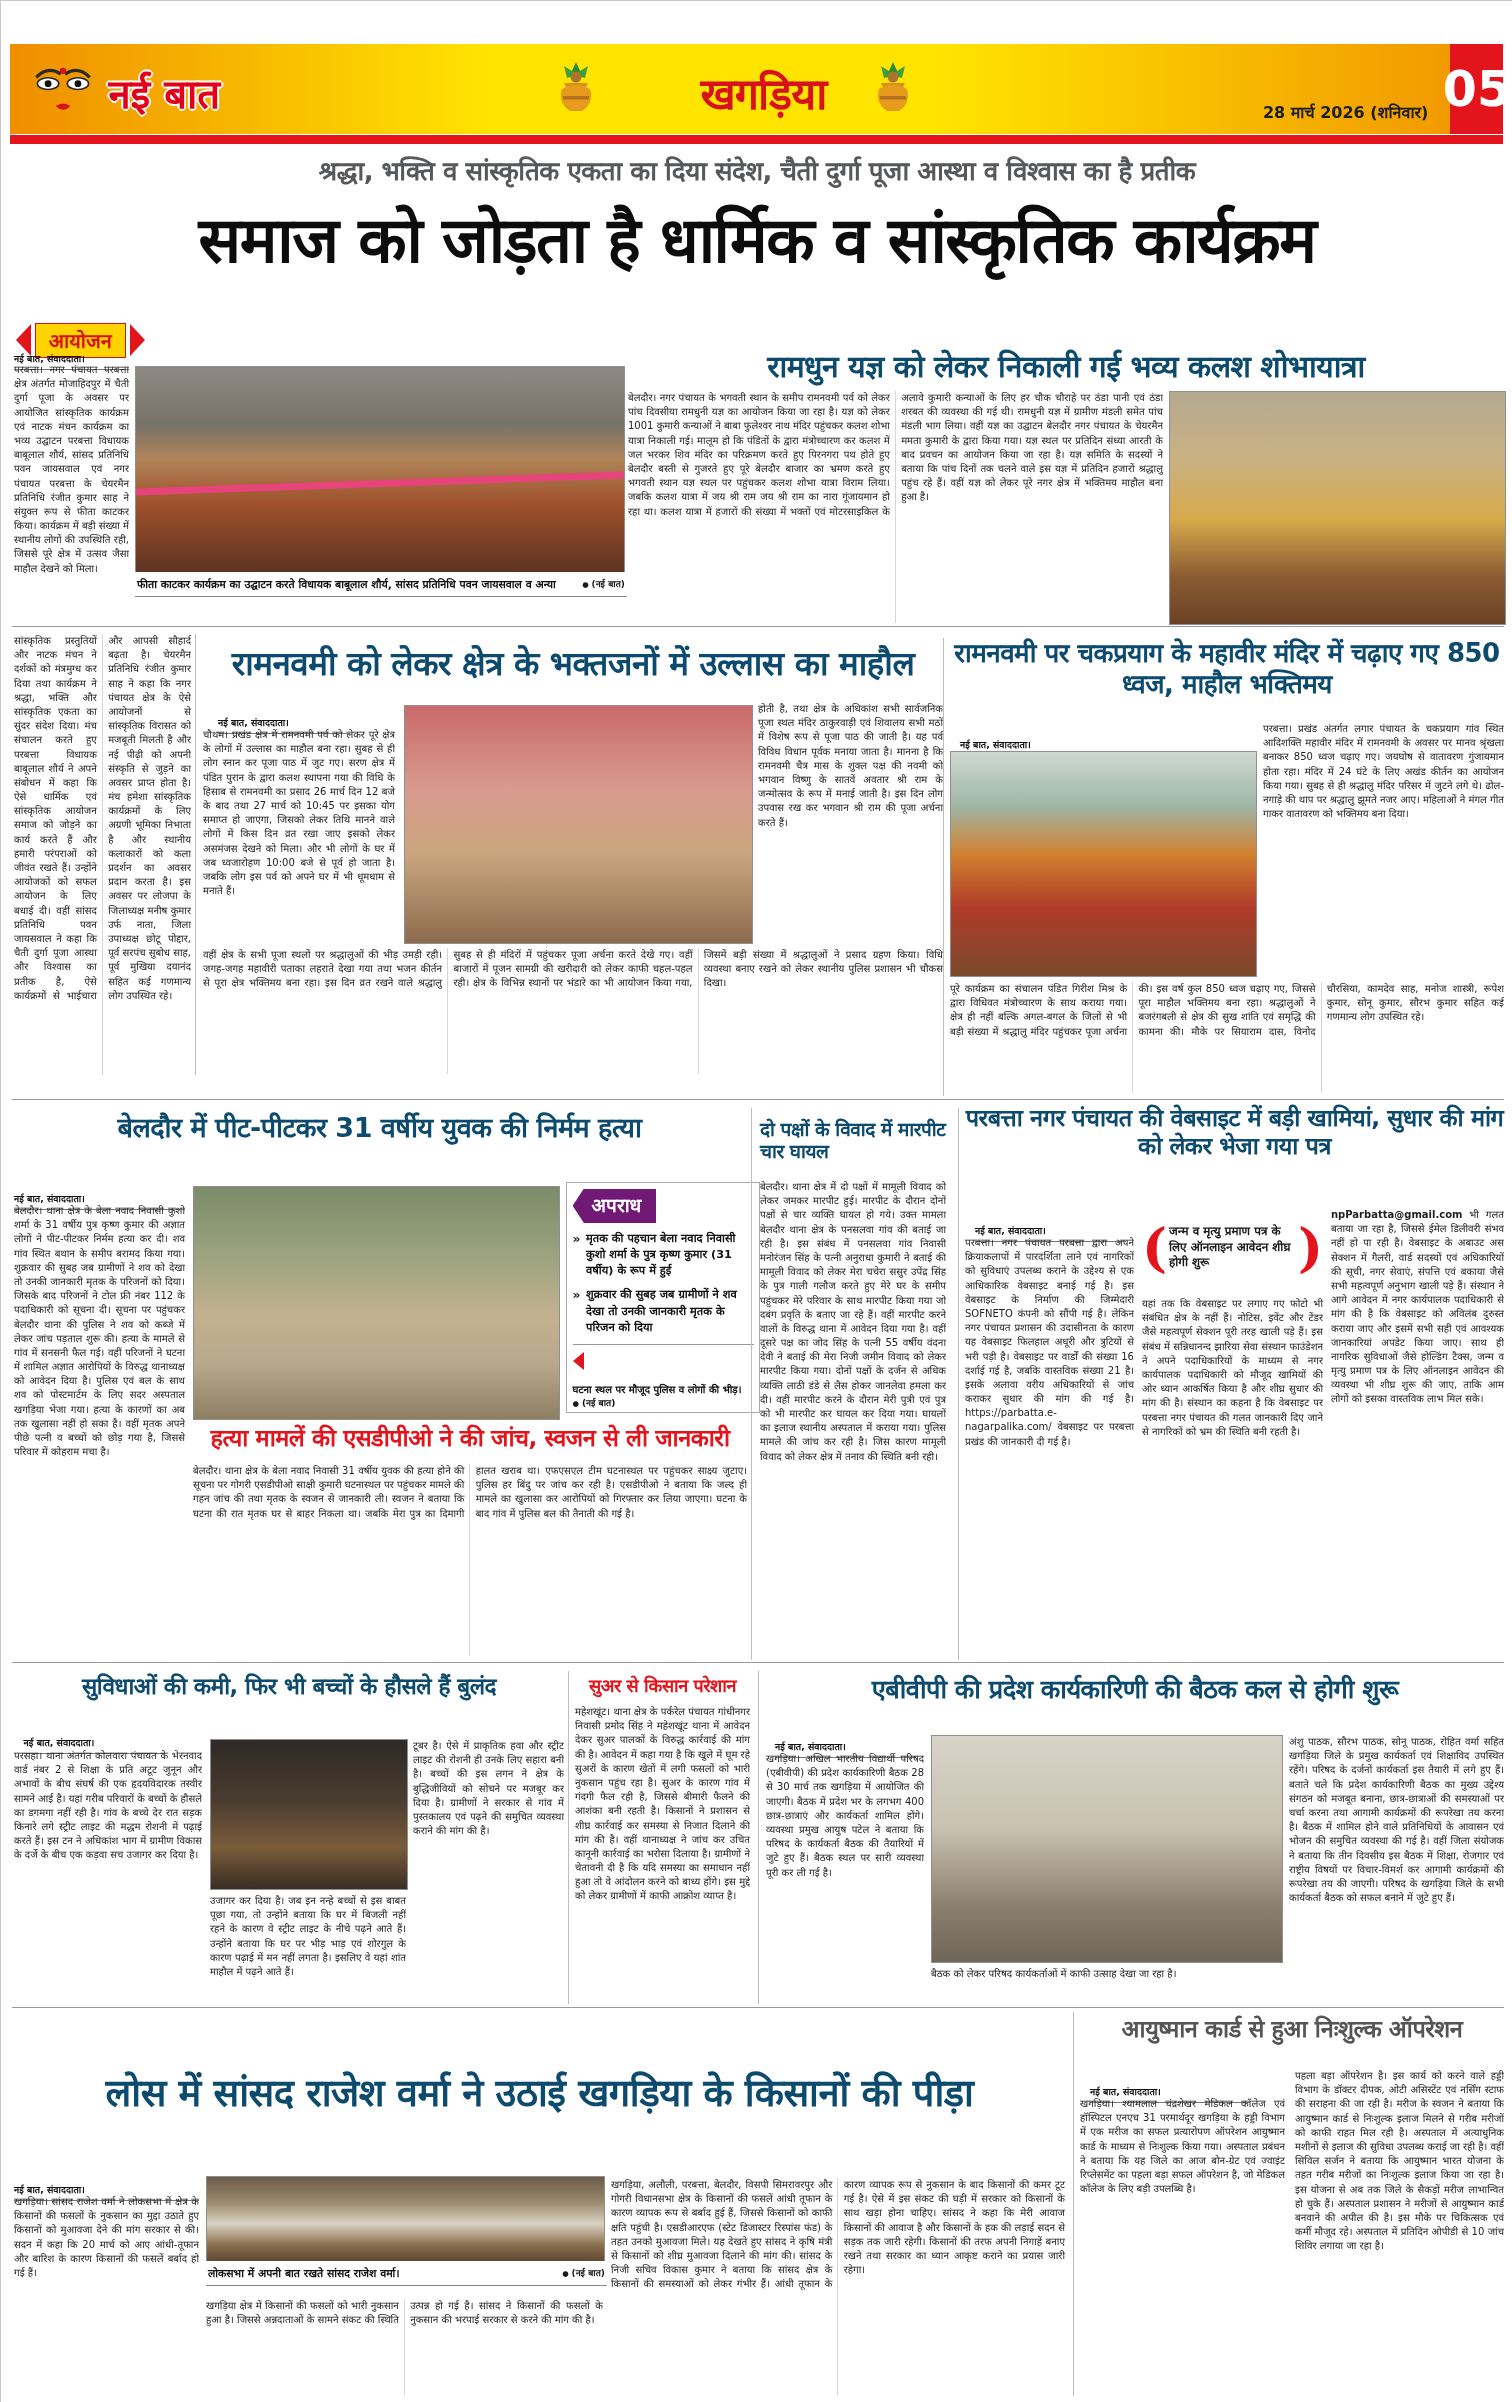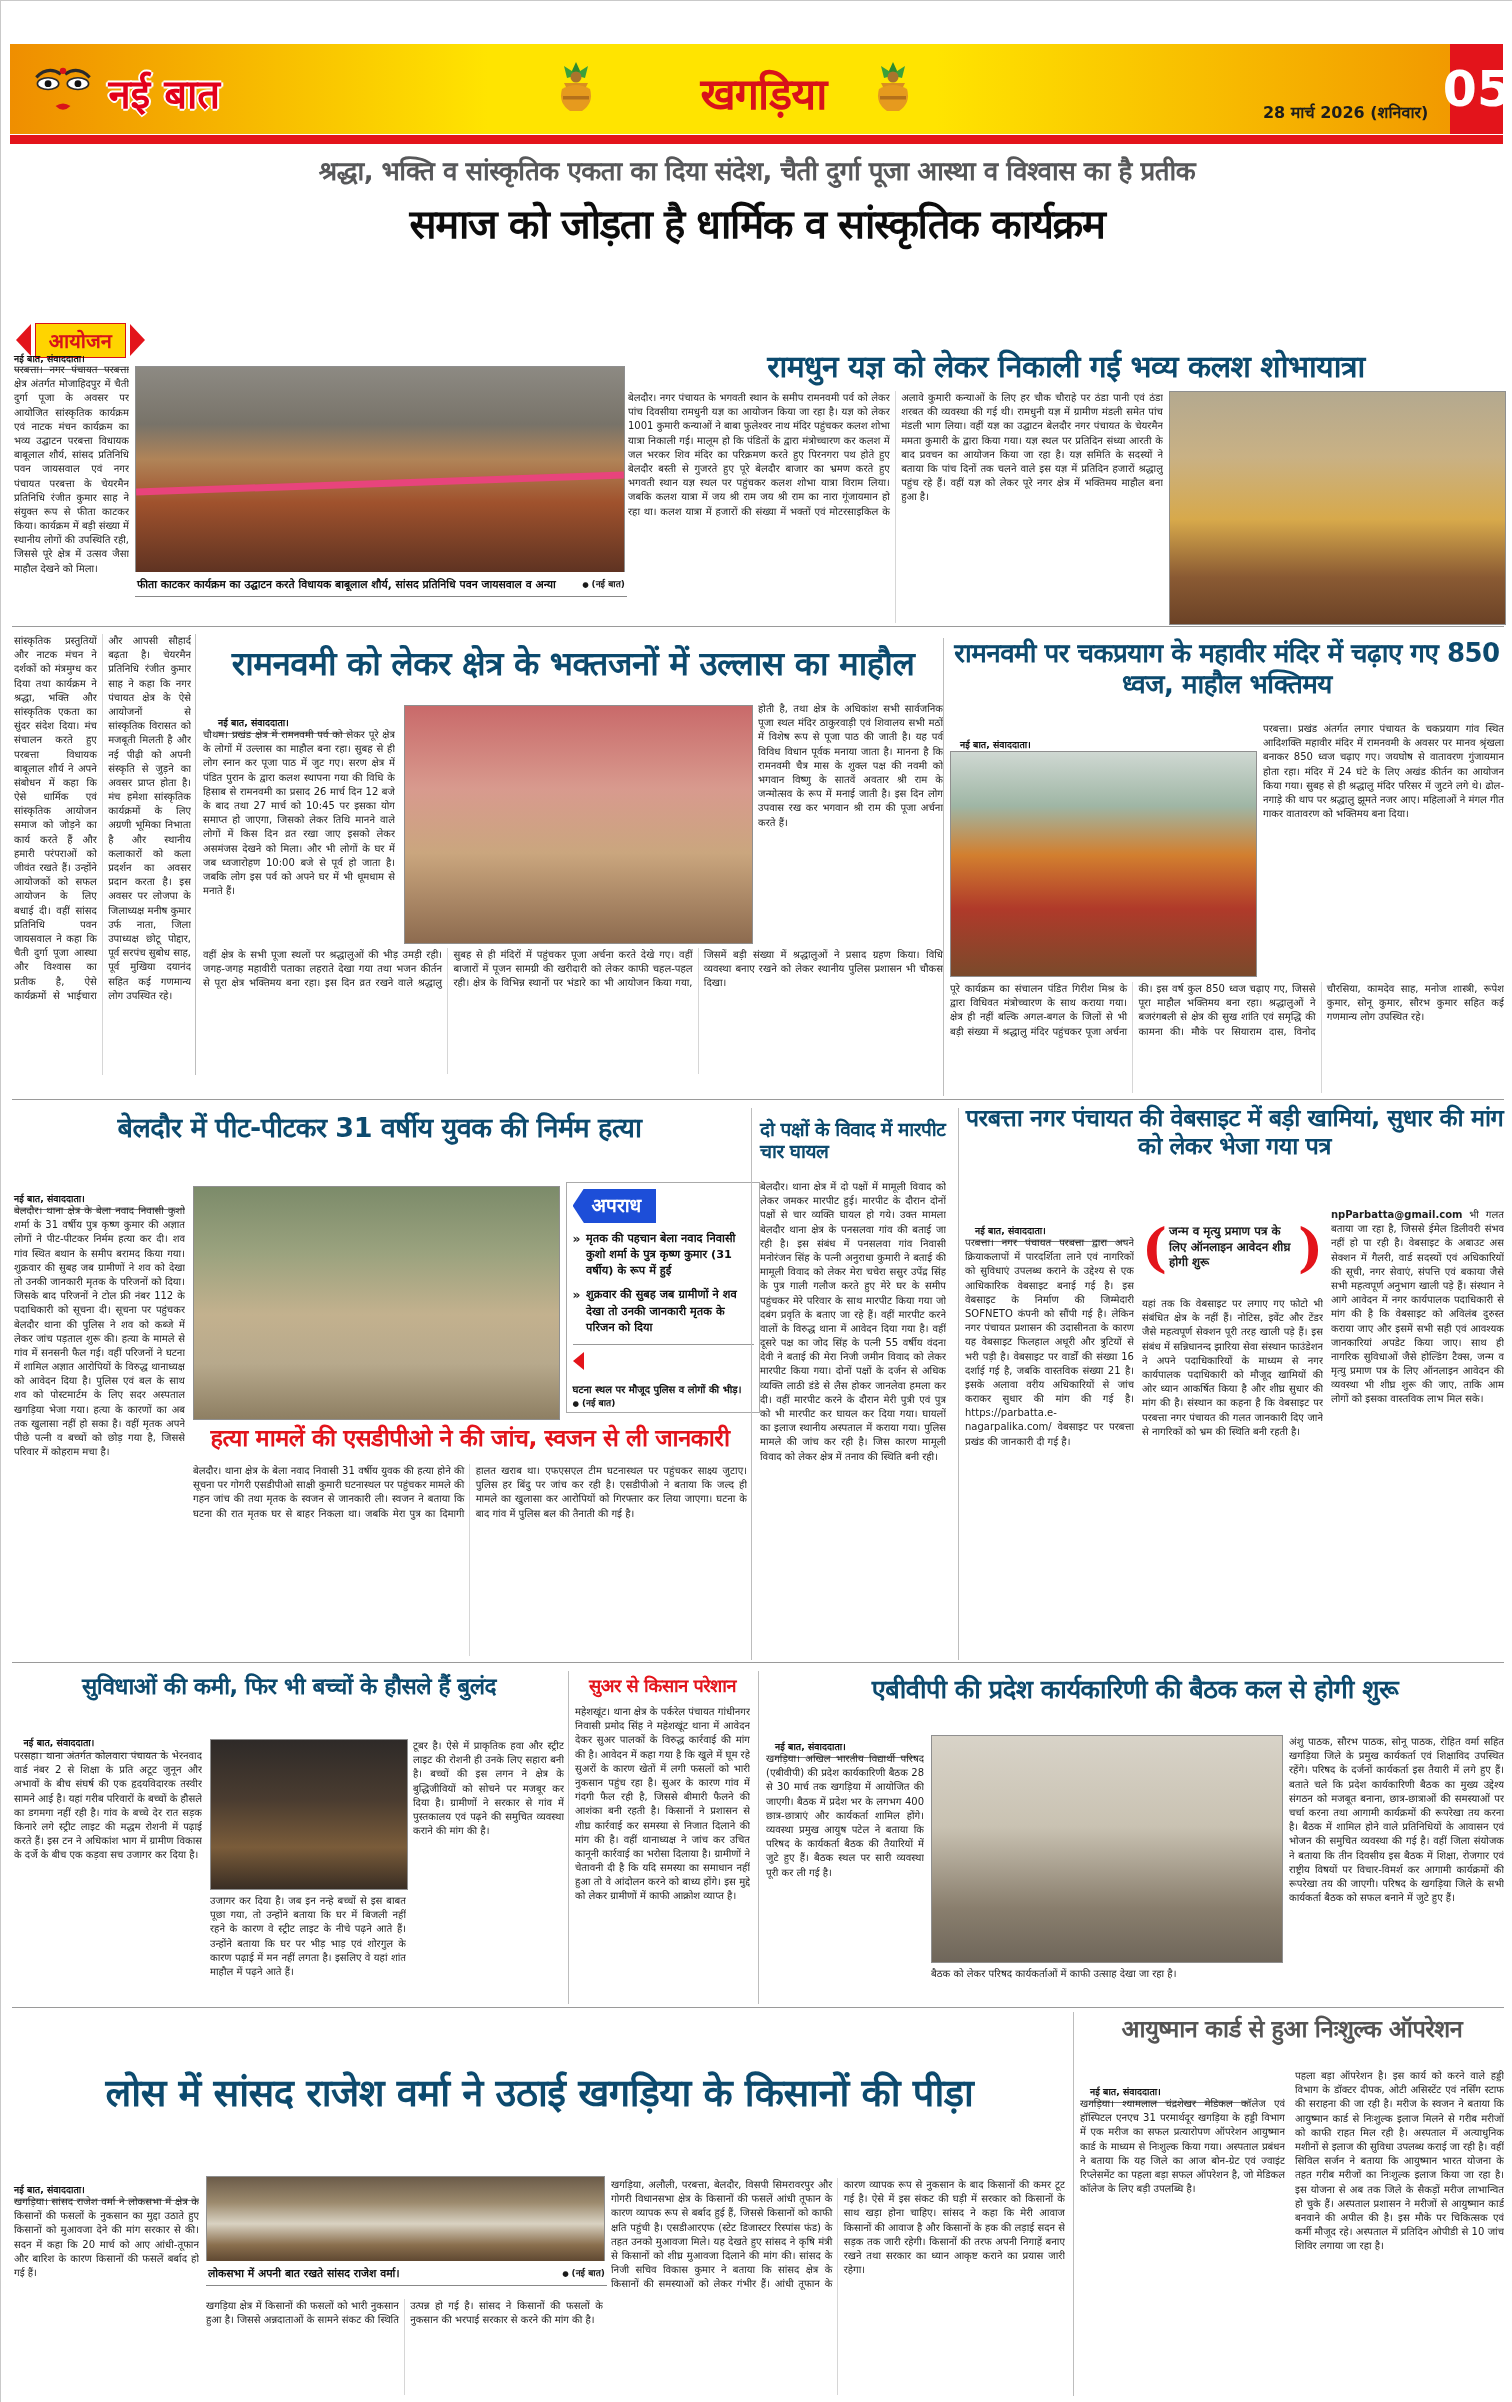--- a/index.html
+++ b/index.html
@@ -25,30 +25,30 @@
   
   .mast{background:linear-gradient(90deg,#ef8e00 0%,#ffe400 32%,#ffe400 62%,#f09200 100%);
         display:flex;align-items:center;}
   .mast-title{font-size:40px;font-weight:bold;color:#e3001b;
       text-shadow:-1.9px 0 #fff,1.9px 0 #fff,0 -1.9px #fff,0 1.9px #fff,-0.9px -0.9px #fff,0.9px 0.9px #fff;}
   .mast-ed{font-size:43px;font-weight:bold;color:#d8121a;letter-spacing:-0.9px;}
   .mast-date{font-size:16px;font-weight:bold;color:#1d1d1d;}
   .pagenum{background:#e3141b;color:#fff;font-size:49px;font-weight:bold;
            display:flex;align-items:center;justify-content:center;height:90px;width:53px;}
   .kicker{font-size:26px;font-weight:bold;color:#57585a;text-align:center;letter-spacing:-0.5px;}
-  .mainhead{font-size:40px;font-weight:bold;color:#0c0c0c;text-align:center;letter-spacing:-1.4px;}
+  .mainhead{font-size:63px;font-weight:bold;color:#0c0c0c;text-align:center;letter-spacing:-1.4px;}
   
   .tag-wrap{display:flex;align-items:center;gap:3.8px;}
   .tri-l{width:0;height:0;border-top:16px solid transparent;border-bottom:16px solid transparent;
          border-right:15px solid #e3141b;}
   .tri-r{width:0;height:0;border-top:16px solid transparent;border-bottom:16px solid transparent;
          border-left:15px solid #e3141b;}
   .tag-yellow{background:#ffd400;border:0.9px solid #d8121a;color:#d8121a;font-weight:bold;
               font-size:20px;padding:2.8px 13px;}
-  .tag-red{background:#1d4ed8;color:#fff;font-weight:bold;font-size:19px;padding:3.8px 15px 4.7px 19px;
+  .tag-red{background:#701a75;color:#fff;font-weight:bold;font-size:19px;padding:3.8px 15px 4.7px 19px;
            clip-path:polygon(11.3px 0,100% 0,100% 100%,11.3px 100%,0 50%);}
   .bullets{font-size:11.3px;font-weight:bold;line-height:1.45;color:#111;}
   .bullets .row{display:flex;gap:5.6px;margin-bottom:7.5px;}
   .chev{color:#222;font-size:12.2px;}
   .mini-cap{display:flex;gap:12px;align-items:flex-start;border-top:0.9px solid #999;padding-top:5.6px;flex-direction:column;}
   .tri-cap{width:0;height:0;border-top:9.4px solid transparent;border-bottom:9.4px solid transparent;
            border-right:11.3px solid #e3141b;flex:none;margin-top:1.9px;}
   .pull{display:flex;align-items:center;justify-content:center;gap:1.9px;}
   .paren{color:#e3141b;font-size:53px;font-weight:bold;line-height:0.9;font-family:"DejaVu Serif",serif;}
   .pull-txt{font-size:11.8px;font-weight:bold;line-height:1.35;}

